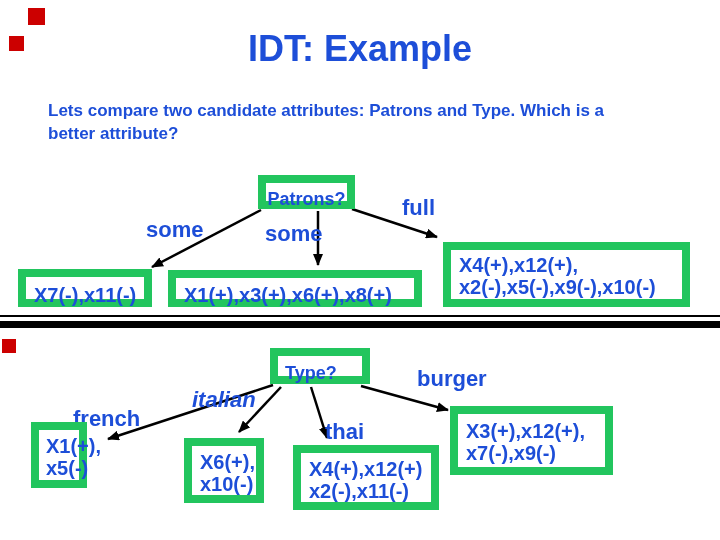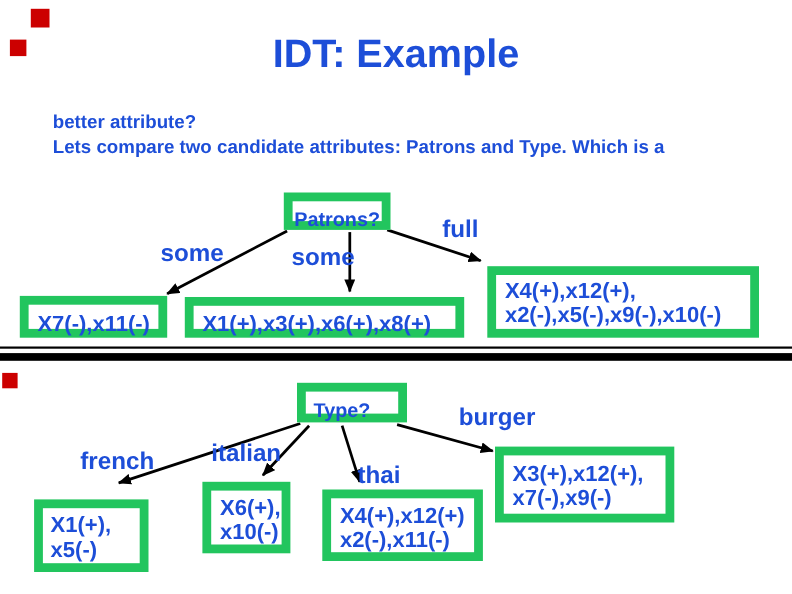--- a/index.html
+++ b/index.html
@@ -30,22 +30,22 @@
 <body>
 
 <div id="slide">
 
   <div class="abs red-square" style="left:28px; top:8px;  width:17px; height:17px;"></div>
   <div class="abs red-square" style="left:9px;  top:36px; width:15px; height:15px;"></div>
   <div class="abs red-square" style="left:2px;  top:339px; width:14px; height:14px;"></div>
 
   <div class="abs title">IDT: Example</div>
   <div class="abs intro">
+    <div>Lets compare two candidate attributes: Patrons and Type. Which is a</div>
     <div>better attribute?</div>
-    <div>Lets compare two candidate attributes: Patrons and Type. Which is a</div>
   </div>
 
   <svg class="edges" viewBox="0 0 720 540">
     <defs>
       <marker id="ah" markerUnits="userSpaceOnUse" markerWidth="12" markerHeight="10" refX="11" refY="5" orient="auto">
         <path d="M0,0 L12,5 L0,10 z" fill="#000000"></path>
       </marker>
     </defs>
     <path class="edge" d="M261,210 L152,267" marker-end="url(#ah)"></path>
     <path class="edge" d="M318,211 L318,265" marker-end="url(#ah)"></path>
@@ -74,25 +74,25 @@
     <div>X4(+),x12(+),</div>
     <div>x2(-),x5(-),x9(-),x10(-)</div>
   </div>
 
   <div class="rule" style="top:315px; height:2px;"></div>
   <div class="rule" style="top:321px; height:7px;"></div>
 
   <div class="nbox rootbox" style="left:270px; top:348px; width:100px; height:36px; padding:6px 0 0 7px;">Type?</div>
 
   <div class="edge-label" style="left:73px;  top:406px;">french</div>
-  <div class="edge-label" style="left:192px; top:399px;">italian</div>
+  <div class="edge-label" style="left:192px; top:387px;font-style:italic;">italian</div>
   <div class="edge-label" style="left:325px; top:406px;margin-top:13px;">thai</div>
   <div class="edge-label" style="left:417px; top:366px;">burger</div>
 
-  <div class="nbox" style="left:31px; top:454px; width:104px; height:66px; padding:5px 0 0 7px;">
+  <div class="nbox" style="left:31px; top:422px; width:56px; height:66px; padding:5px 0 0 7px;">
     <div>X1(+),</div>
     <div>x5(-)</div>
   </div>
 
   <div class="nbox" style="left:184px; top:438px; width:80px; height:65px; padding:5px 0 0 8px;">
     <div>X6(+),</div>
     <div>x10(-)</div>
   </div>
 
   <div class="nbox" style="left:293px; top:445px; width:146px; height:65px; padding:5px 0 0 8px;">

